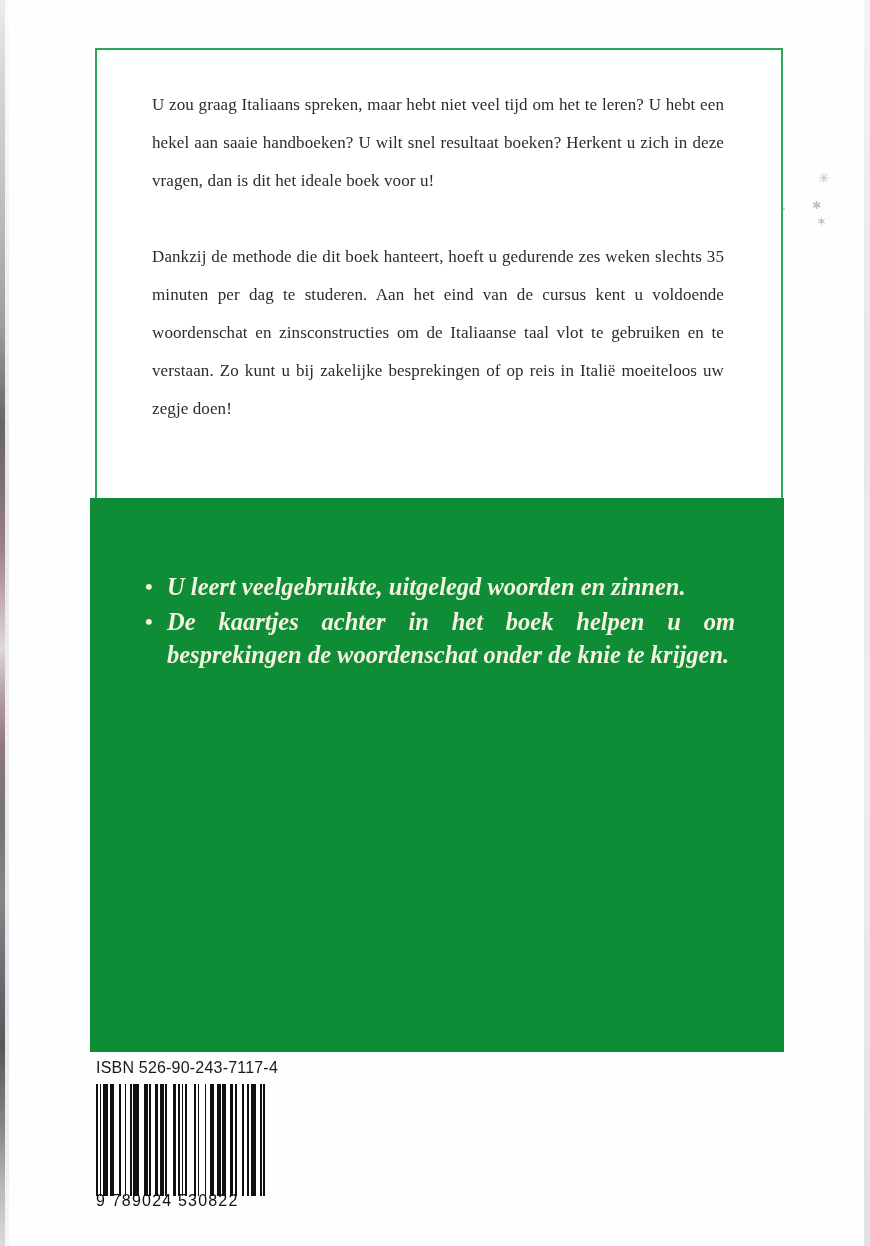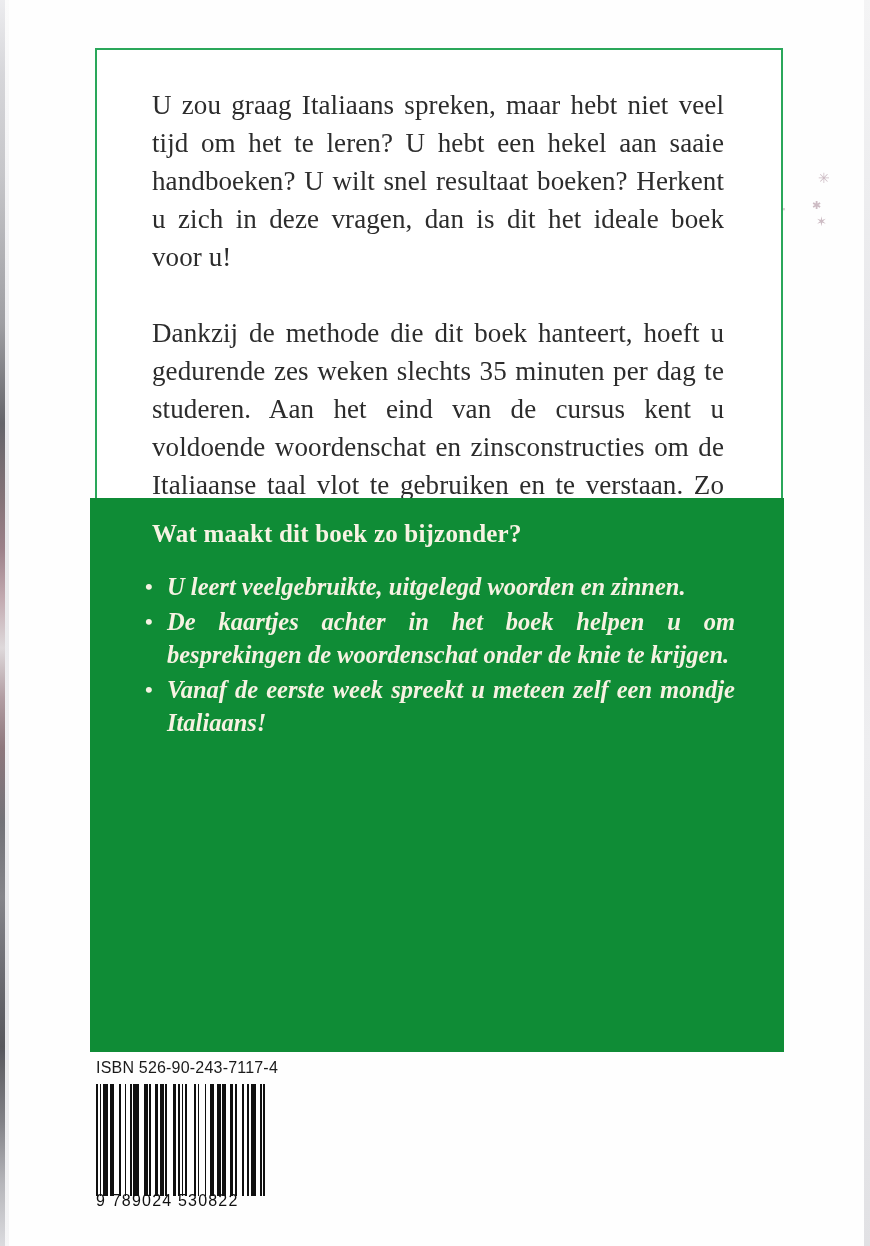--- a/index.html
+++ b/index.html
@@ -72,21 +72,21 @@
   }
 
   .body-text {
     position: absolute;
     left: 152px;
     top: 86px;
     width: 572px;
   }
   .para {
     font-family: "Liberation Serif", serif;
-    font-size: 27px;
+    font-size: 17px;
     line-height: 38px;
     color: #2c2c2c;
     text-align: justify;
     margin: 0 0 38px 0;
     letter-spacing: .1px;
   }
   .para:last-child { margin-bottom: 0; }
   .para.last-line-left { text-align-last: left; }
 
   
@@ -207,32 +207,28 @@
 
   <div class="frame"></div>
 
   <div class="body-text">
     <p class="para last-line-left">U zou graag Italiaans spreken, maar hebt niet veel tijd om het te leren? U hebt een hekel aan saaie handboeken? U wilt snel resultaat boeken? Herkent u zich in deze vragen, dan is dit het ideale boek voor u!</p>
     <p class="para last-line-left">Dankzij de methode die dit boek hanteert, hoeft u gedurende zes weken slechts 35 minuten per dag te studeren. Aan het eind van de cursus kent u voldoende woordenschat en zinsconstructies om de Italiaanse taal vlot te gebruiken en te verstaan. Zo kunt u bij zakelijke besprekingen of op reis in Italië moeiteloos uw zegje doen!</p>
   </div>
 
   <div class="green-panel">
 
-    <div class="panel-heading">Wat maakt dit boek zo bijzonder?</div>
 
     <ul class="bullets">
       <li>
         <span class="li-text">U leert veelgebruikte, uitgelegd woorden en zinnen.</span>
       </li>
       <li>
         <span class="li-text">De kaartjes achter in het boek helpen u om besprekingen de woordenschat onder de knie te krijgen.</span>
       </li>
-      <li>
-        <span class="li-text">Vanaf de eerste week spreekt u meteen zelf een mondje Italiaans!</span>
-      </li>
     </ul>
   </div>
 
   <div class="isbn-label">ISBN 526-90-243-7117-4</div>
 
   <div class="barcode-wrap">
     <div class="barcode-bars" id="barcode-bars">
         <span style="width:1.7894736842105263px;background:#101010"></span>
         <span style="width:1.7894736842105263px;background:#ffffff"></span>
         <span style="width:1.7894736842105263px;background:#101010"></span>

